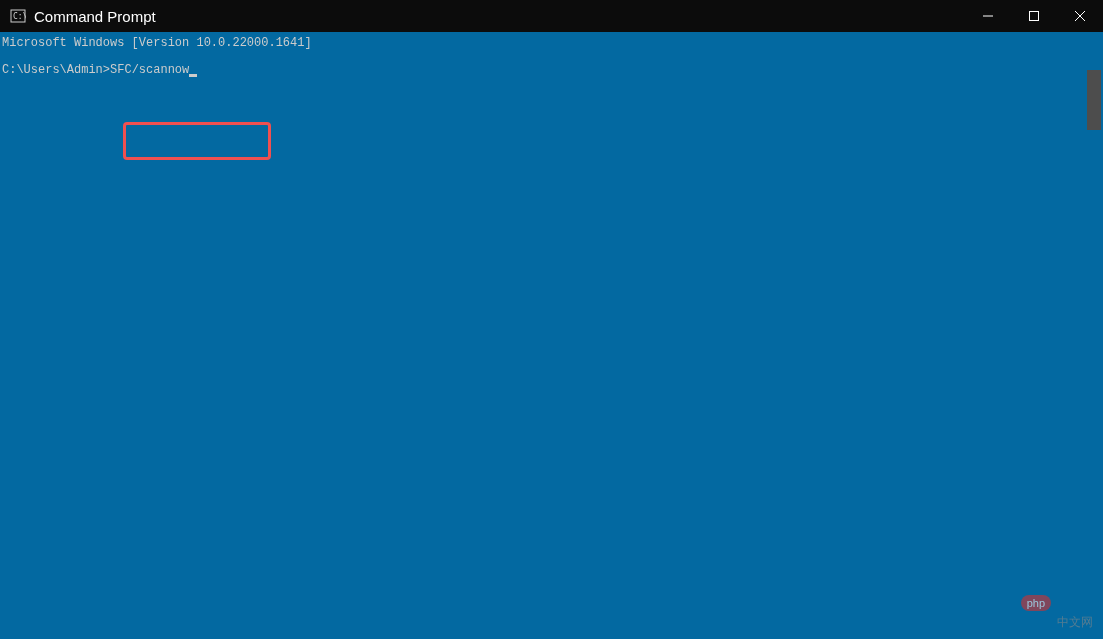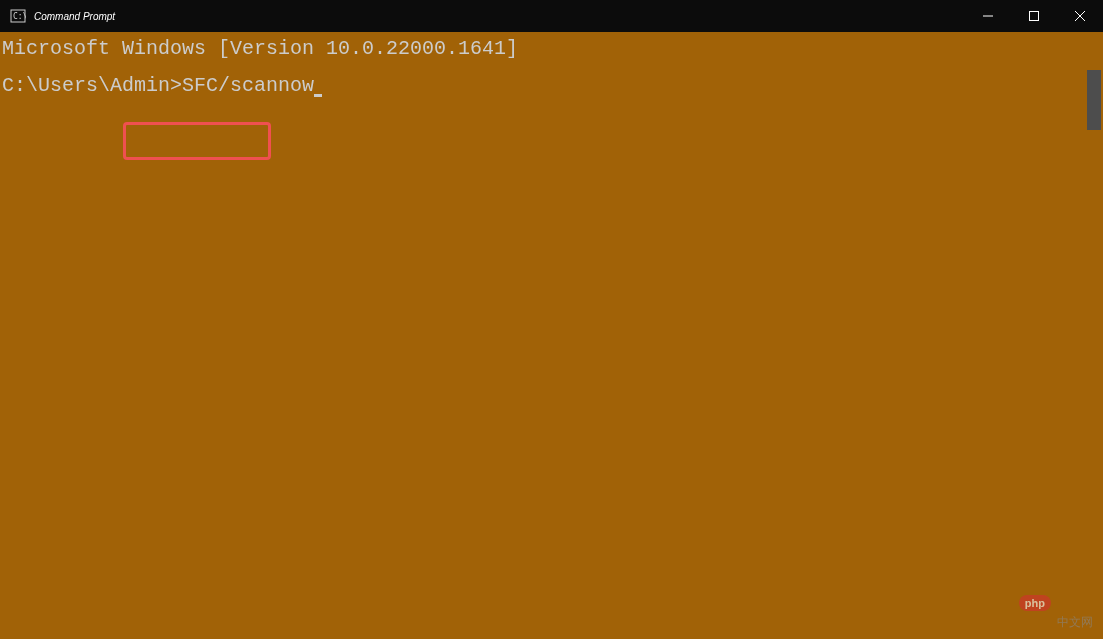--- a/index.html
+++ b/index.html
@@ -40,43 +40,42 @@
     .titlebar-icon {
       width: 16px;
       height: 16px;
       display: flex;
       align-items: center;
       justify-content: center;
     }
     .titlebar-title {
       color: #ffffff;
       font-family: 'Segoe UI', sans-serif;
-      font-size: 10px;
+      font-size: 15px;
       font-weight: 400;
-      font-style: italic;
     }
     .titlebar-controls {
       display: flex;
       height: 100%;
     }
     .titlebar-btn {
       width: 46px;
       height: 32px;
       display: flex;
       align-items: center;
       justify-content: center;
       color: #ffffff;
       cursor: pointer;
     }
     .terminal-body {
       flex: 1;
-      background: #a16207;
+      background: #0369a1;
       padding: 4px 2px;
       color: #cccccc;
-      font-size: 20px;
+      font-size: 12px;
       line-height: 1.25;
       position: relative;
       overflow: hidden;
     }
     .terminal-line {
       white-space: pre;
       font-family: Consolas, 'Courier New', monospace;
     }
     .prompt-line {
       white-space: pre;
@@ -116,21 +115,21 @@
       display: flex;
       align-items: center;
       gap: 6px;
       opacity: 0.6;
     }
     .watermark-badge {
       background: #d32f2f;
       color: #fff;
       font-family: Arial, sans-serif;
       font-size: 11px;
-      font-weight: bold;
+      font-weight: normal;
       padding: 2px 6px;
       border-radius: 9px;
     }
     .watermark-text {
       color: #888;
       font-family: Liberation Sans, sans-serif;
       font-size: 12px;
       margin-top: 40px;
     }
   </style>

